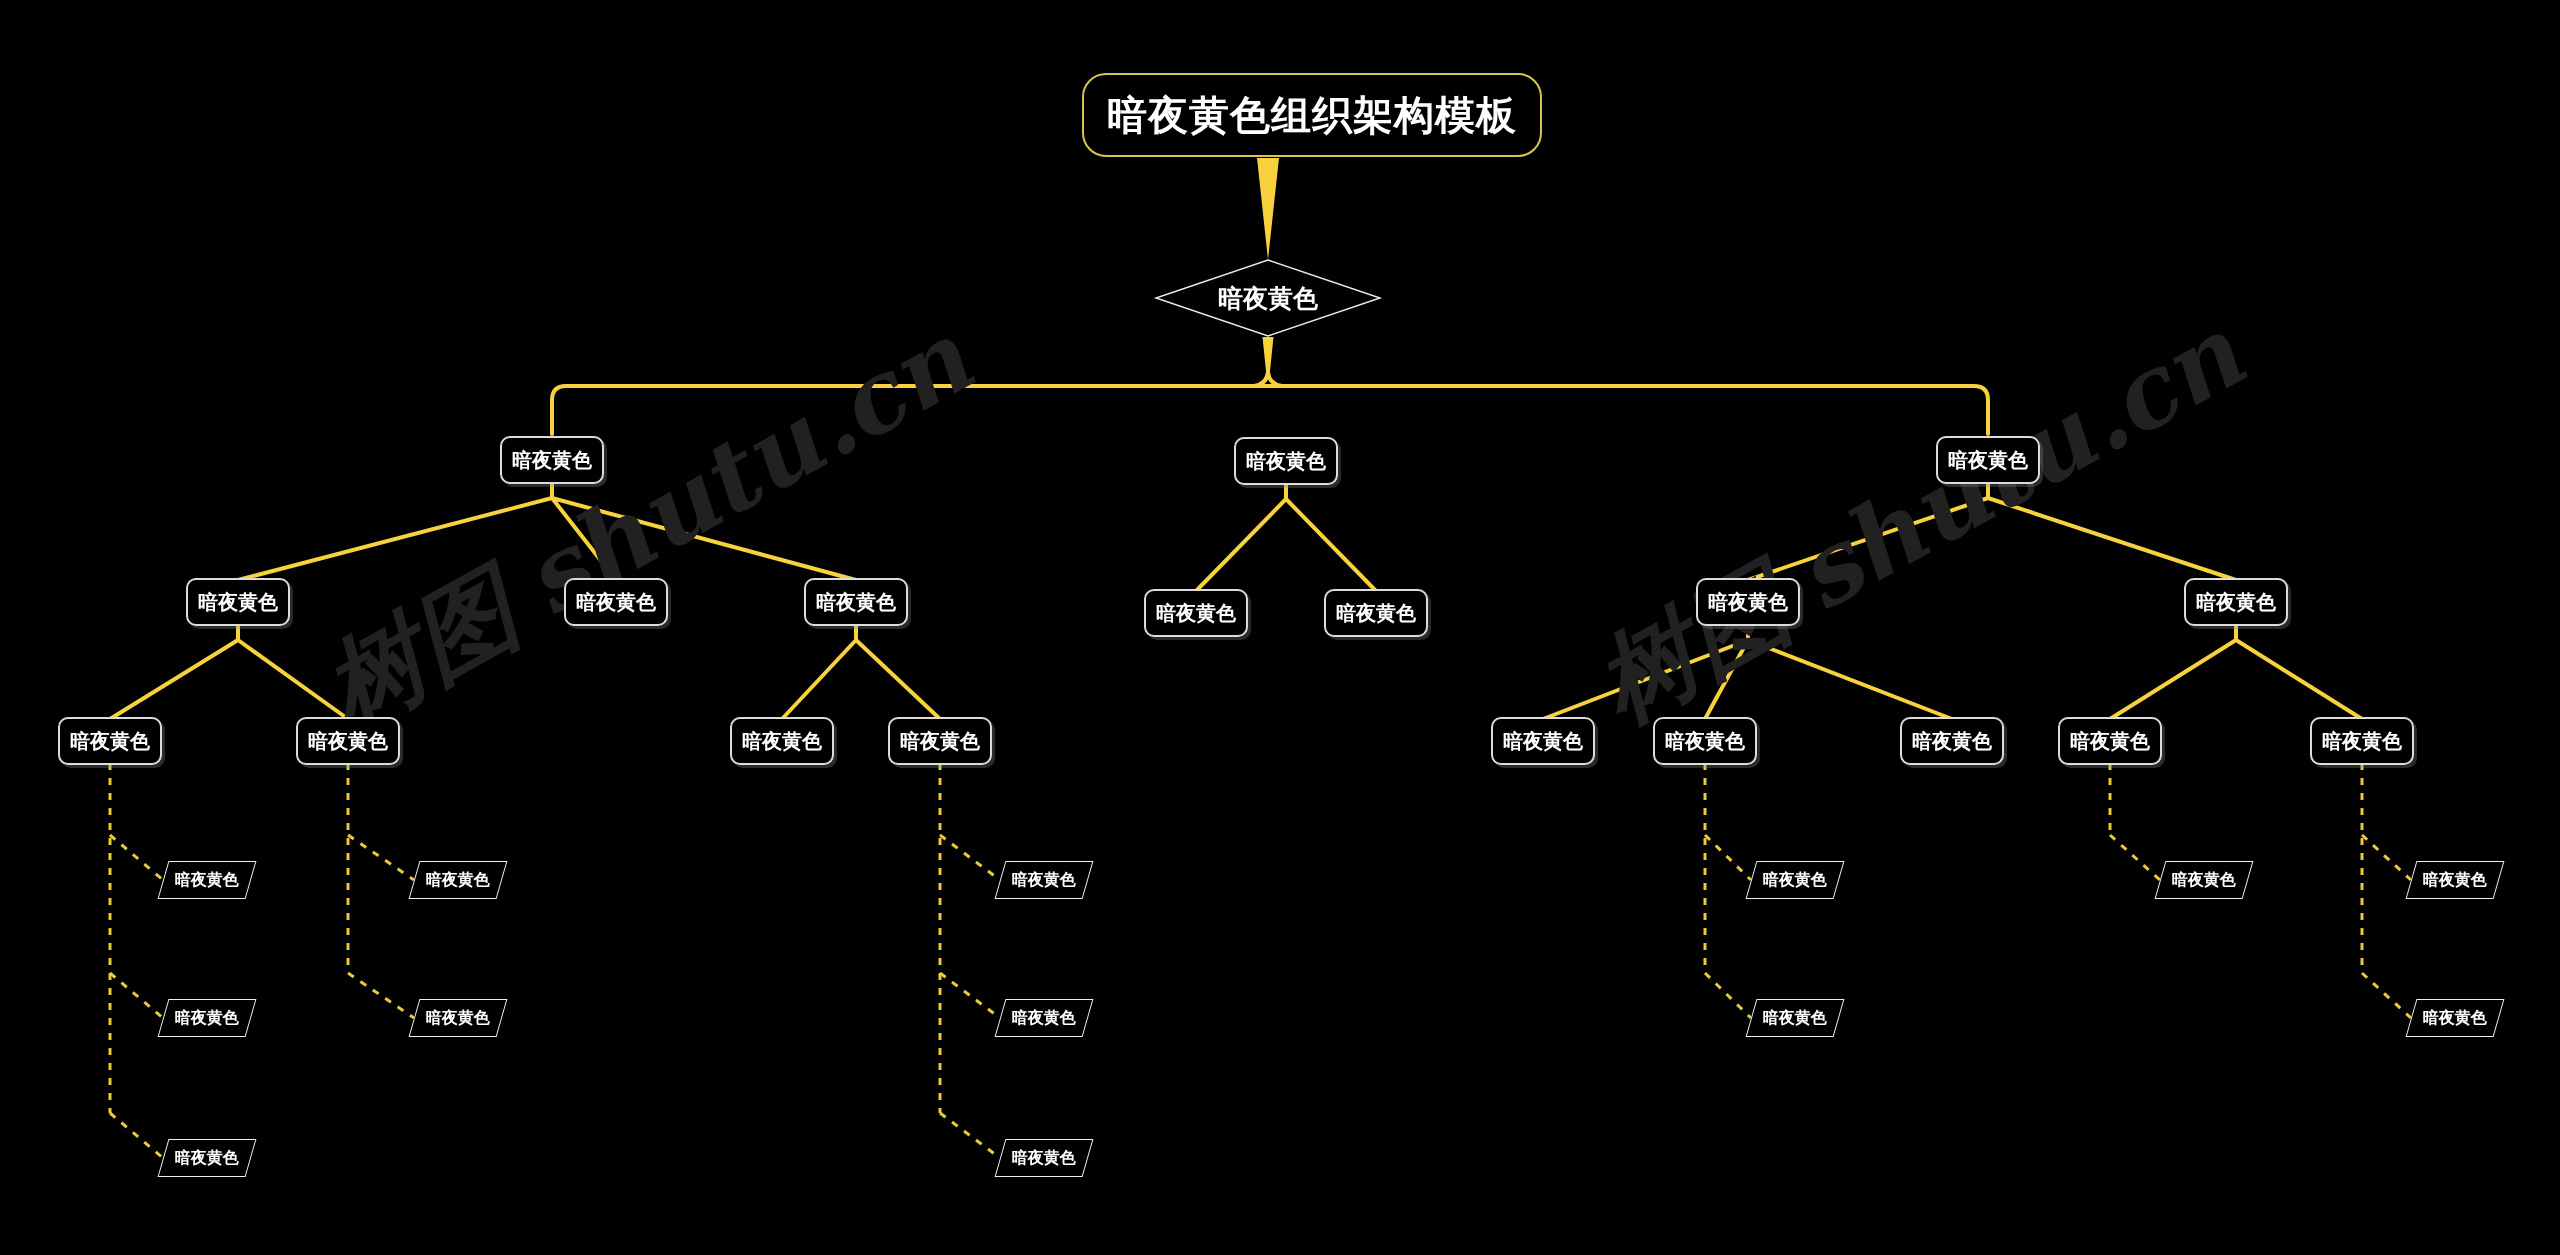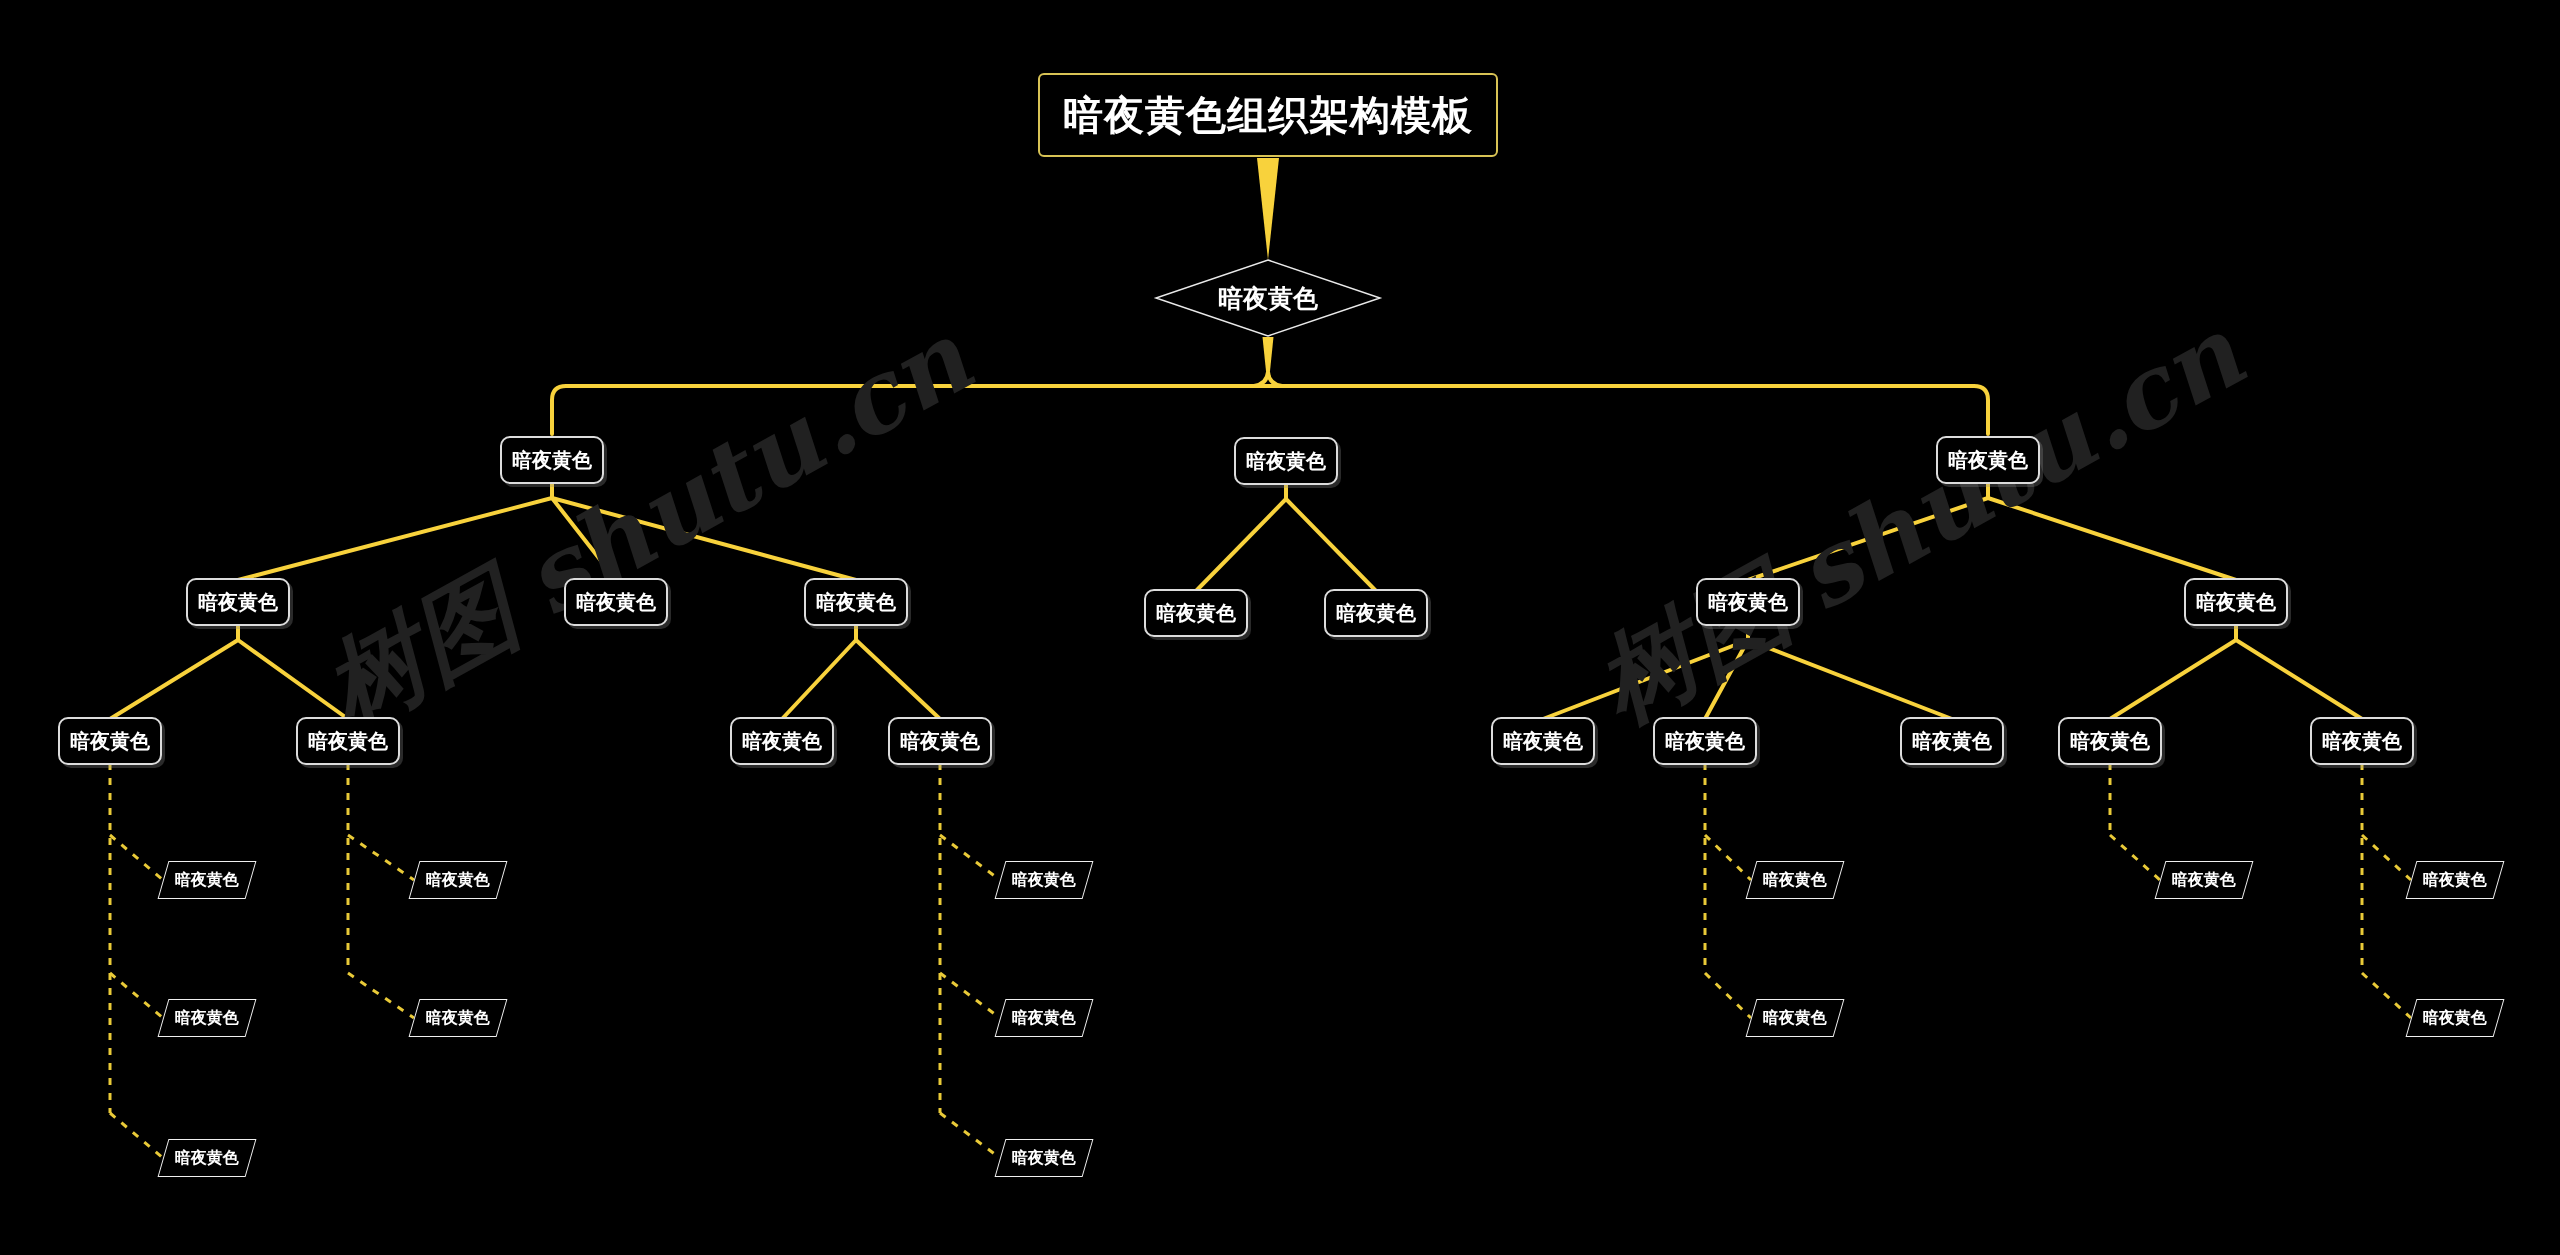--- a/index.html
+++ b/index.html
@@ -12,24 +12,25 @@
   .watermark {
     position:absolute;
     font-family:"DejaVu Serif", serif;
     font-style:italic; font-weight:700;
     white-space:nowrap; pointer-events:none;
     user-select:none;
   }
   .title-node {
     position:absolute; box-sizing:border-box;
     background:#000;
-    border-radius:6px;
+    border-radius:24px;
     display:flex; align-items:center; justify-content:center;
     font-weight:700; letter-spacing:1px;
     cursor:pointer;
+    margin-left:44px;
   }
   .diamond-label {
     position:absolute;
     display:flex; align-items:center; justify-content:center;
     font-weight:600; cursor:pointer;
   }
   .org-node {
     position:absolute; box-sizing:border-box;
     background:#000;
     border:2px solid #DCDCDC;

